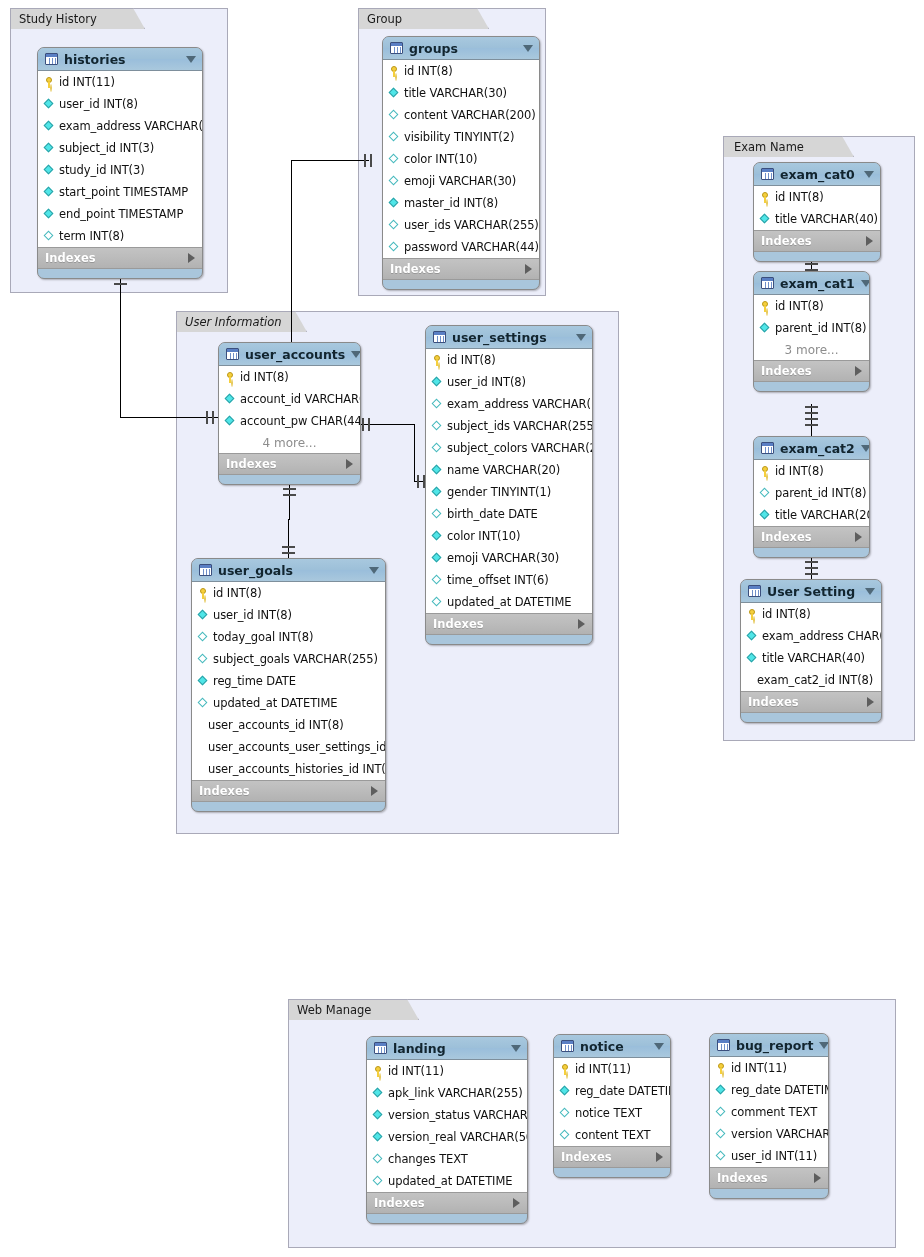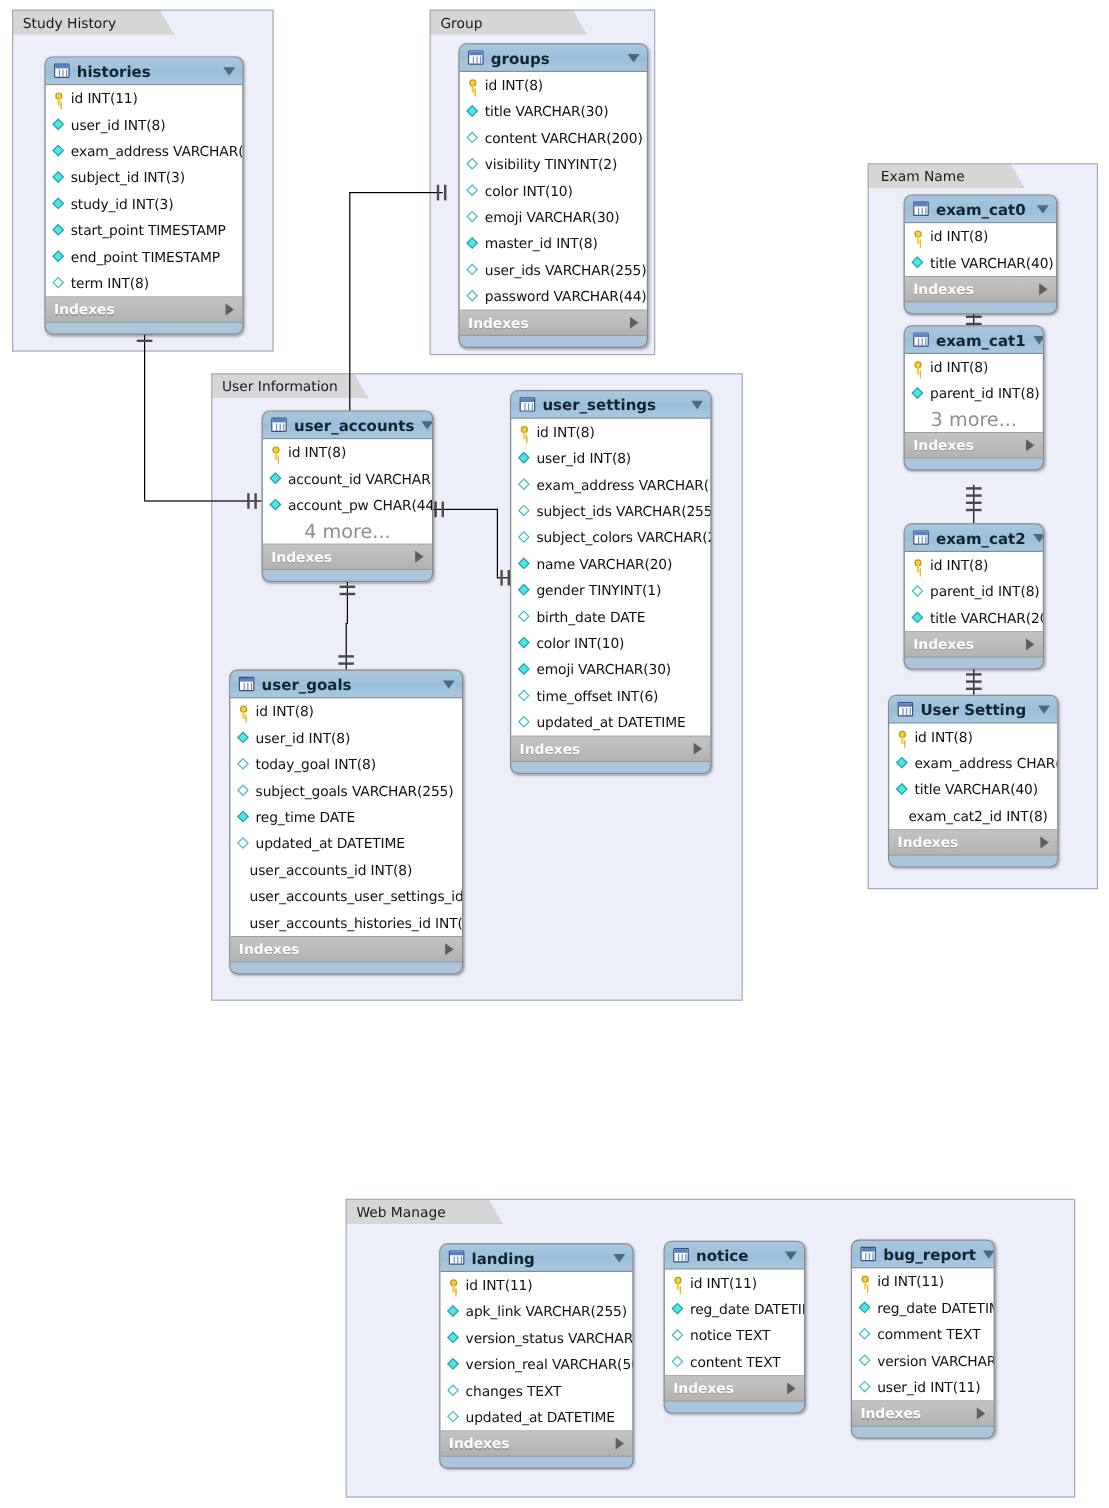--- a/index.html
+++ b/index.html
@@ -179,21 +179,21 @@
   }
   
   .ic-none { width: 0; margin-right: 0; }
   .col.noic { padding-left: 16px; }
 
   .col-more {
     height: 21px;
     display: flex;
     align-items: center;
     justify-content: center;
-    font-size: 16px;
+    font-size: 12px;
     color: #8d8d8d;
   }
 
   .tbl-idx {
     height: 21px;
     background: linear-gradient(to bottom,#c3c3c3 0%, #bbbbbb 50%, #b2b2b2 100%);
     display: flex;
     align-items: center;
     padding: 0 7px 0 7px;
     box-sizing: border-box;
@@ -246,21 +246,21 @@
       <div class="group" style="left: 10px; top: 8px; width: 218px; height: 285px;">
         <div class="group-tab" style="width: 135px;">Study History</div>
       </div>
       <div class="group" style="left: 358px; top: 8px; width: 188px; height: 288px;">
         <div class="group-tab" style="width: 131px;">Group</div>
       </div>
       <div class="group" style="left: 723px; top: 136px; width: 192px; height: 605px;">
         <div class="group-tab" style="width: 131px; padding-left: 10px;">Exam Name</div>
       </div>
       <div class="group" style="left: 176px; top: 311px; width: 443px; height: 523px;">
-        <div class="group-tab" style="width: 131px;">User Information</div>
+        <div class="group-tab" style="width: 131px; font-style: italic;">User Information</div>
       </div>
       <div class="group" style="left: 288px; top: 999px; width: 608px; height: 249px;">
         <div class="group-tab" style="width: 131px;">Web Manage</div>
       </div>
     </div>
   <div id="wires-layer">
       <div class="wire wv" style="left: 120px; top: 272px; width: 1px; height: 145px;"></div>
       <div class="wire wh" style="left: 120px; top: 417px; width: 98px; height: 1px;"></div>
       <div class="m-one-v" style="left: 114px; top: 277px;"></div>
       <div class="m-one-h" style="left: 206px; top: 411px;"></div>

